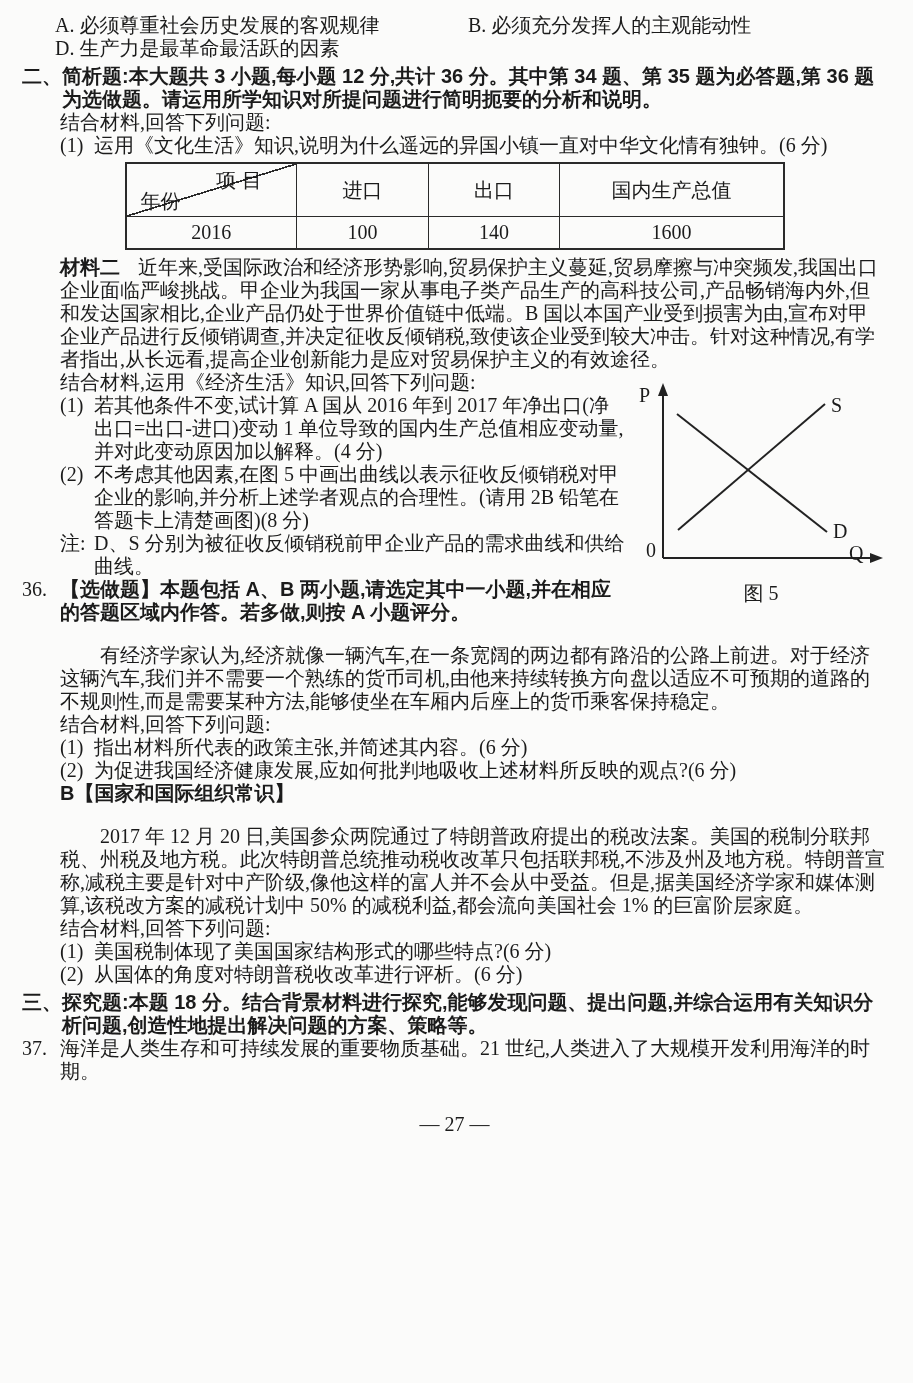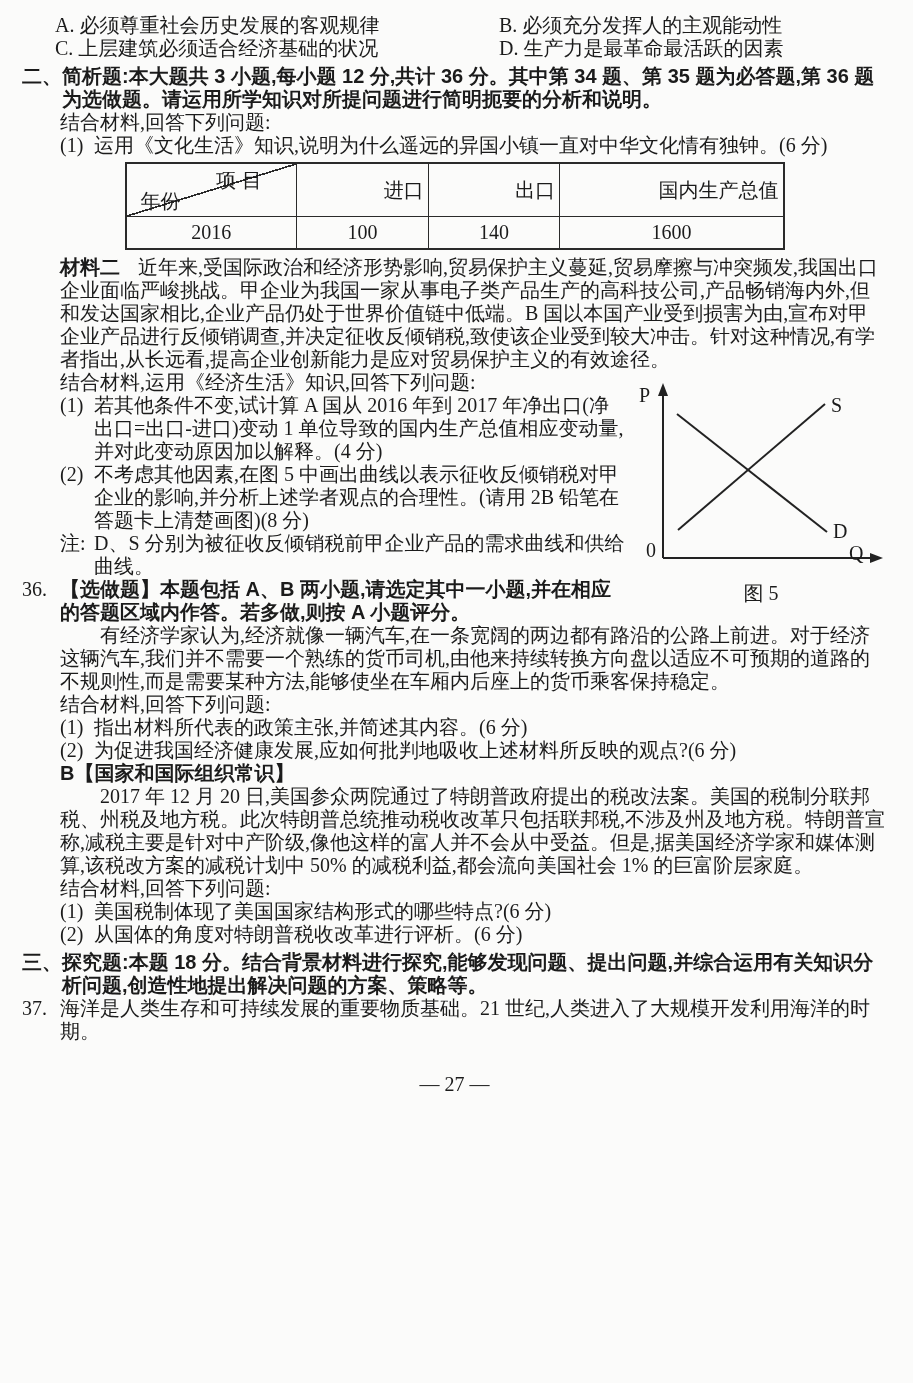--- a/index.html
+++ b/index.html
@@ -12,53 +12,53 @@
     font-family: "Liberation Serif", "DejaVu Serif", serif;
     font-size: 20px;
     line-height: 23px;
     overflow: hidden;
   }
   .hd {
     font-family: "Liberation Sans", "DejaVu Sans", sans-serif;
     font-weight: bold;
   }
   
-  .opt-row { display: flex; margin-left: 33px; gap: 31px; }
+  .opt-row { display: flex; margin-left: 33px; }
   .opt-row .opt-left { width: 413px; }
   
   .sechd { padding-left: 40px; text-indent: -40px; margin-top: 5px; }
   .sechd .lbl { display: inline-block; width: 40px; text-indent: 0; }
   
   .hang { padding-left: 38px; text-indent: -38px; }
   .hang .lbl { display: inline-block; width: 38px; text-indent: 0; }
   
   .qline { margin-left: 38px; }
   
   .sub { margin-left: 38px; padding-left: 34px; text-indent: -34px; }
   .sub .lbl { display: inline-block; width: 34px; text-indent: 0; }
   
   .mat { margin-left: 38px; }
   .matlbl { margin-right: 18px; }
   
-  .ind2 { margin-left: 38px; text-indent: 2em; }
+  .ind2 { margin-left: 38px; text-indent: 2em; margin-top: 20px; }
   
   .unit { text-align: right; margin-right: 97px; }
   
   table.data {
     width: 660px;
     margin: 5px auto 6px auto;
     border-collapse: collapse;
     border: 2px solid #2a2a2a;
   }
   table.data td {
     border: 1.5px solid #2a2a2a;
     text-align: center;
     padding: 0 4px;
   }
-  table.data td.hrow { height: 52px; text-align: right; }
+  table.data td.hrow { height: 52px; }
   table.data td.drow { height: 31px; }
   td.corner {
     position: relative;
     background:
       linear-gradient(to bottom right,
         transparent calc(50% - 0.8px),
         #2a2a2a calc(50% - 0.8px),
         #2a2a2a calc(50% + 0.8px),
         transparent calc(50% + 0.8px));
   }
@@ -78,21 +78,20 @@
   .footer { text-align: center; margin-top: 30px; }
 </style>
 </head>
 <body>
 
 <div class="opt-row">
   <span class="opt-left">A. 必须尊重社会历史发展的客观规律</span>
   <span>B. 必须充分发挥人的主观能动性</span>
 </div>
 <div class="opt-row">
-  <span class="opt-left">C. 上层建筑必须适合经济基础的状况</span>
   <span>D. 生产力是最革命最活跃的因素</span>
 </div>
 
 <div class="sechd hd"><span class="lbl">二、</span><span>简析题:本大题共 3 小题,每小题 12 分,共计 36 分。其中第 34 题、第 35 题为必答题,第 36 题为选做题。请运用所学知识对所提问题进行简明扼要的分析和说明。</span></div>
 
 <div>
   <div class="qline">结合材料,回答下列问题:</div>
   <div class="sub"><span class="lbl">(1)</span><span>运用《文化生活》知识,说明为什么遥远的异国小镇一直对中华文化情有独钟。(6 分)</span></div>
 </div>
 

